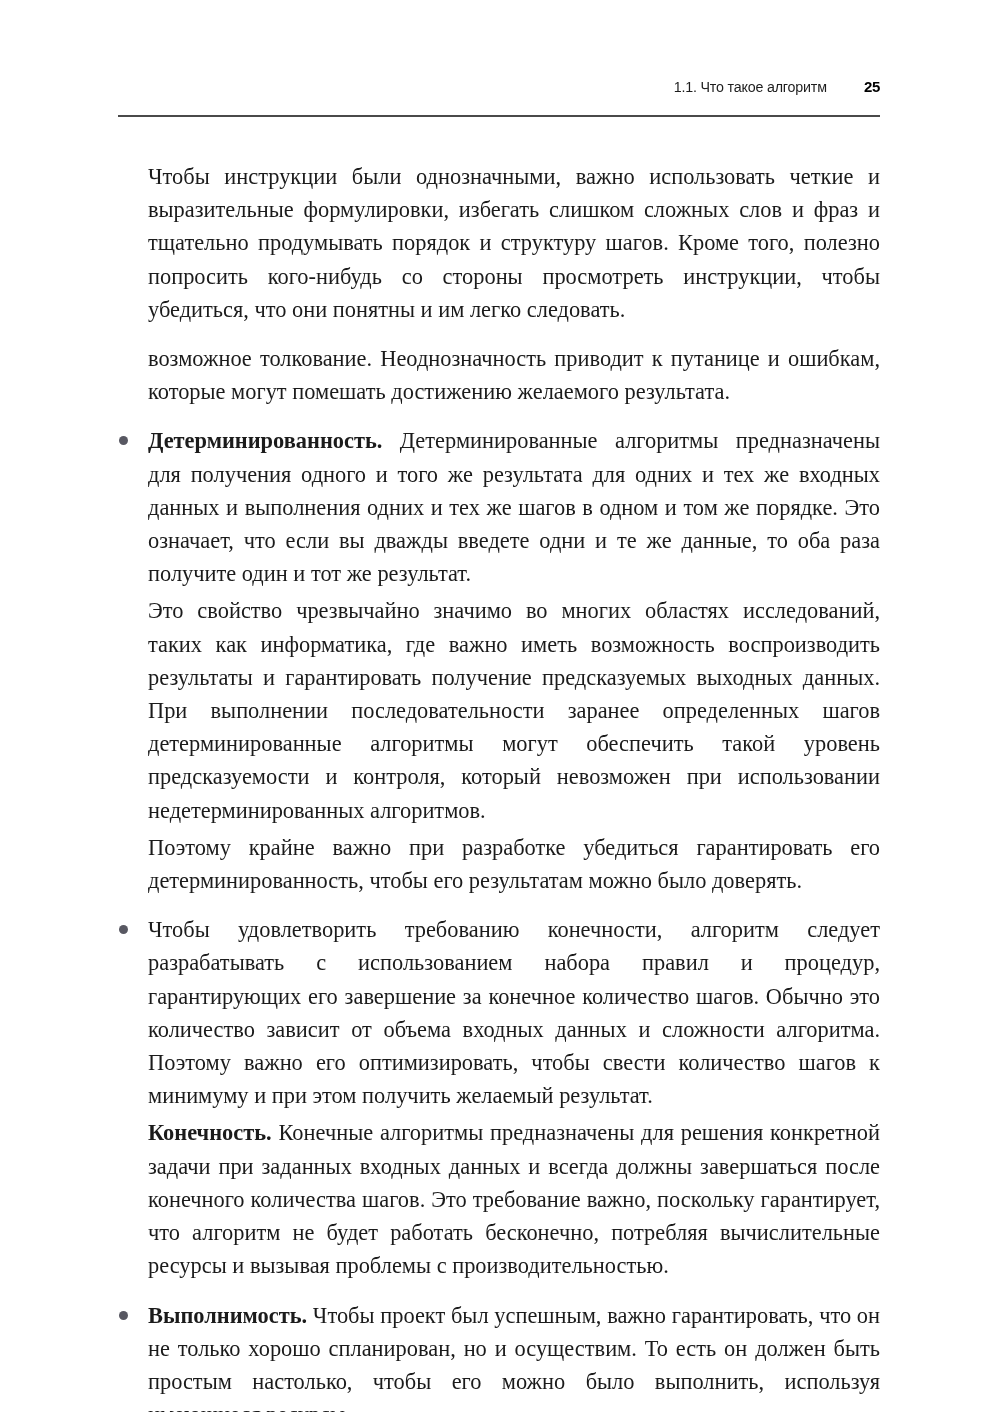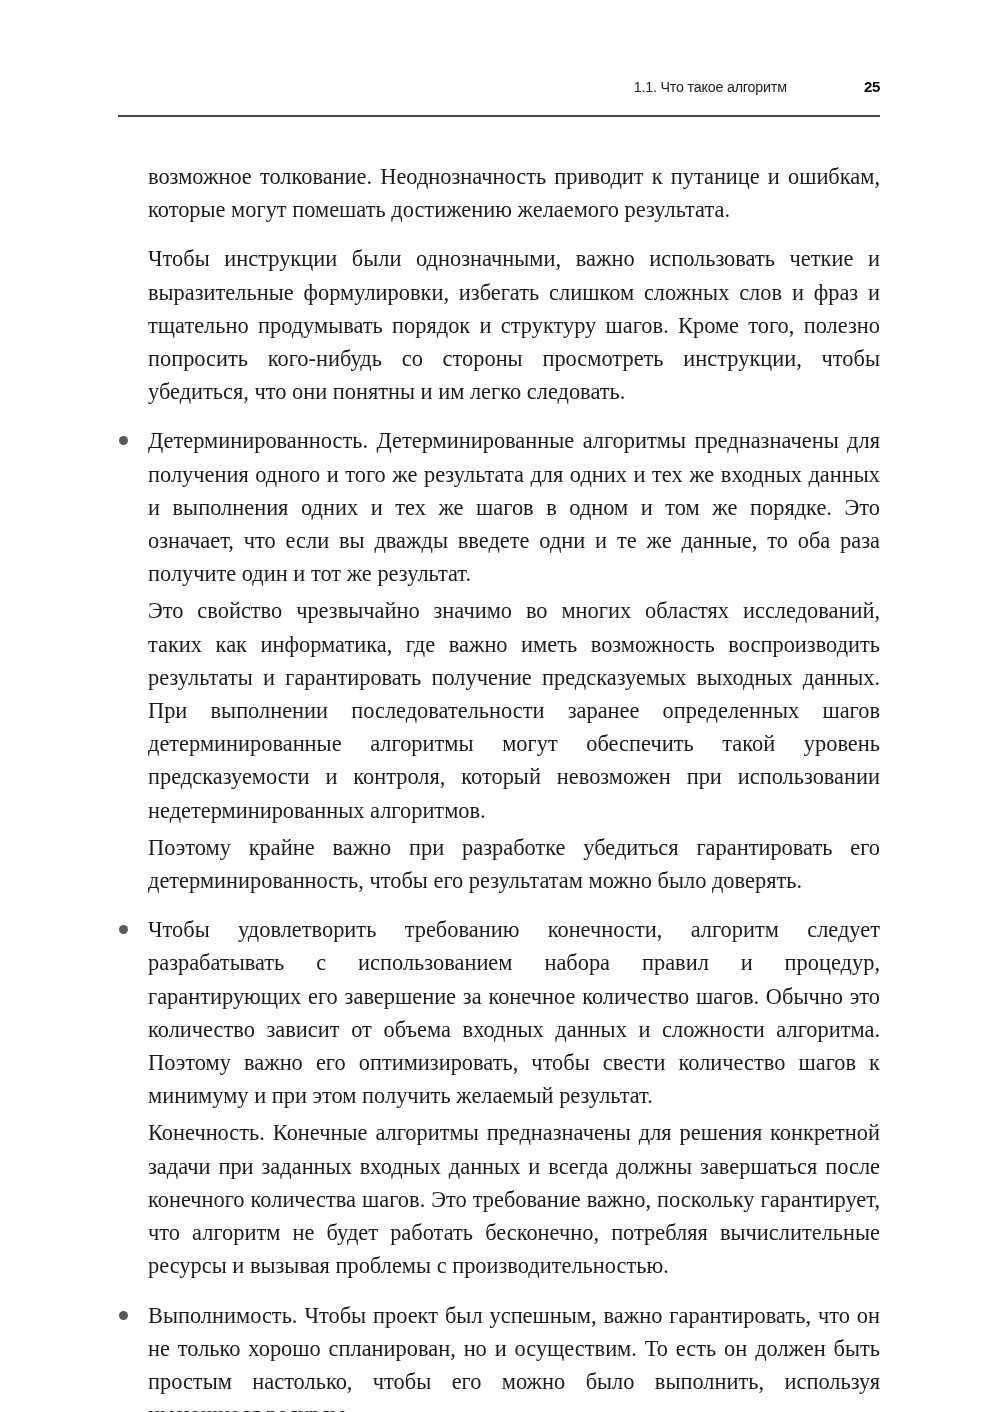--- a/index.html
+++ b/index.html
@@ -23,21 +23,20 @@
   
   .running-head {
     position: absolute;
     left: 118px;
     top: 78px;
     width: 762px;
     display: flex;
     align-items: baseline;
     justify-content: flex-end;
     font-family: "Liberation Sans", "DejaVu Sans", sans-serif;
-    gap: 40px;
   }
 
   .running-head-title {
     font-size: 15.5px;
     letter-spacing: -0.2px;
     color: #1d1d1d;
     transform: scaleX(0.92);
     transform-origin: right baseline;
     white-space: nowrap;
   }
@@ -100,43 +99,43 @@
 
   .bullet-item p.body-par {
     margin: 0;
   }
 
   .bullet-item p.body-par + p.body-par {
     margin-top: 4px;
   }
 
   .lead {
-    font-weight: normal;
+    font-weight: bold;
   }
   p.body-par + .bullet-item {
     margin-top: 16px;
   }
 </style>
 </head>
 <body>
 
 <div class="page">
 
   <div class="running-head">
     <span class="running-head-title">1.1. Что такое алгоритм</span>
     <span class="running-head-folio">25</span>
   </div>
 
   <div class="head-rule"></div>
 
   <div class="column">
 
+    <p class="body-par">Чтобы инструкции были однозначными, важно использовать четкие и выразительные формулировки, избегать слишком сложных слов и фраз и тщательно продумывать порядок и структуру шагов. Кроме того, полезно попросить кого-нибудь со стороны просмотреть инструкции, чтобы убедиться, что они понятны и им легко следовать.</p>
+
     <p class="body-par">возможное толкование. Неоднозначность приводит к путанице и ошибкам, которые могут помешать достижению желаемого результата.</p>
-
-    <p class="body-par">Чтобы инструкции были однозначными, важно использовать четкие и выразительные формулировки, избегать слишком сложных слов и фраз и тщательно продумывать порядок и структуру шагов. Кроме того, полезно попросить кого-нибудь со стороны просмотреть инструкции, чтобы убедиться, что они понятны и им легко следовать.</p>
 
     <div class="bullet-item">
       <span class="bullet-marker"></span>
       <p class="body-par">
         <span class="lead">Детерминированность.</span><span> Детерминированные алгоритмы предназначены для получения одного и того же результата для одних и тех же входных данных и выполнения одних и тех же шагов в одном и том же порядке. Это означает, что если вы дважды введете одни и те же данные, то оба раза получите один и тот же результат.</span>
       </p>
       <p class="body-par">Это свойство чрезвычайно значимо во многих областях исследований, таких как информатика, где важно иметь возможность воспроизводить результаты и гарантировать получение предсказуемых выходных данных. При выполнении последовательности заранее определенных шагов детерминированные алгоритмы могут обеспечить такой уровень предсказуемости и контроля, который невозможен при использовании недетерминированных алгоритмов.</p>
       <p class="body-par">Поэтому крайне важно при разработке убедиться гарантировать его детерминированность, чтобы его результатам можно было доверять.</p>
     </div>
 

